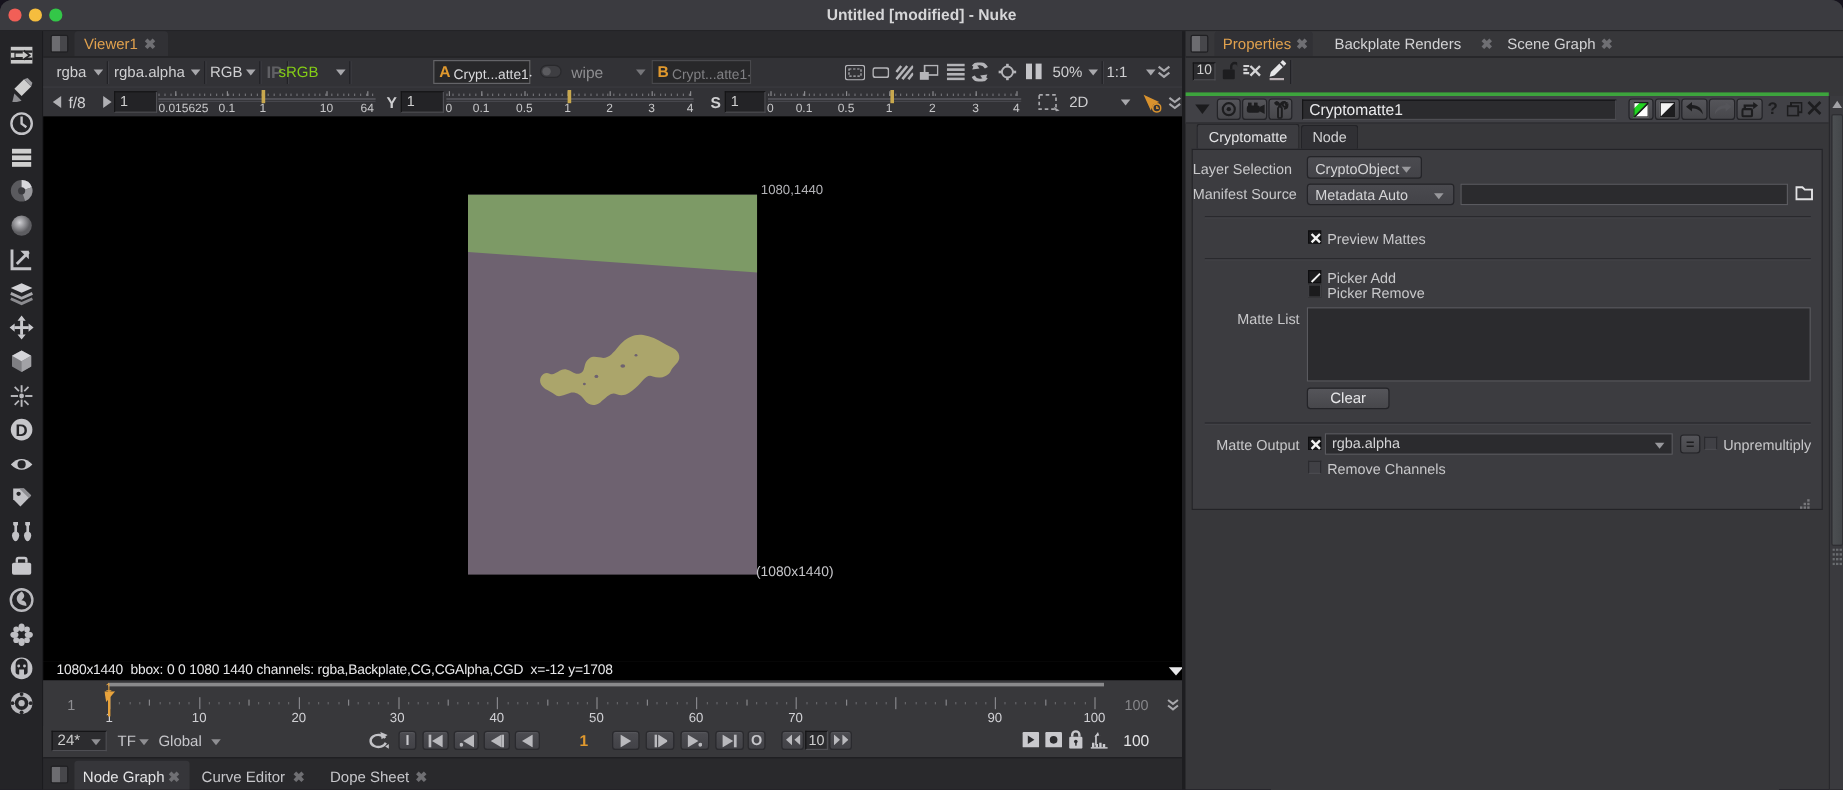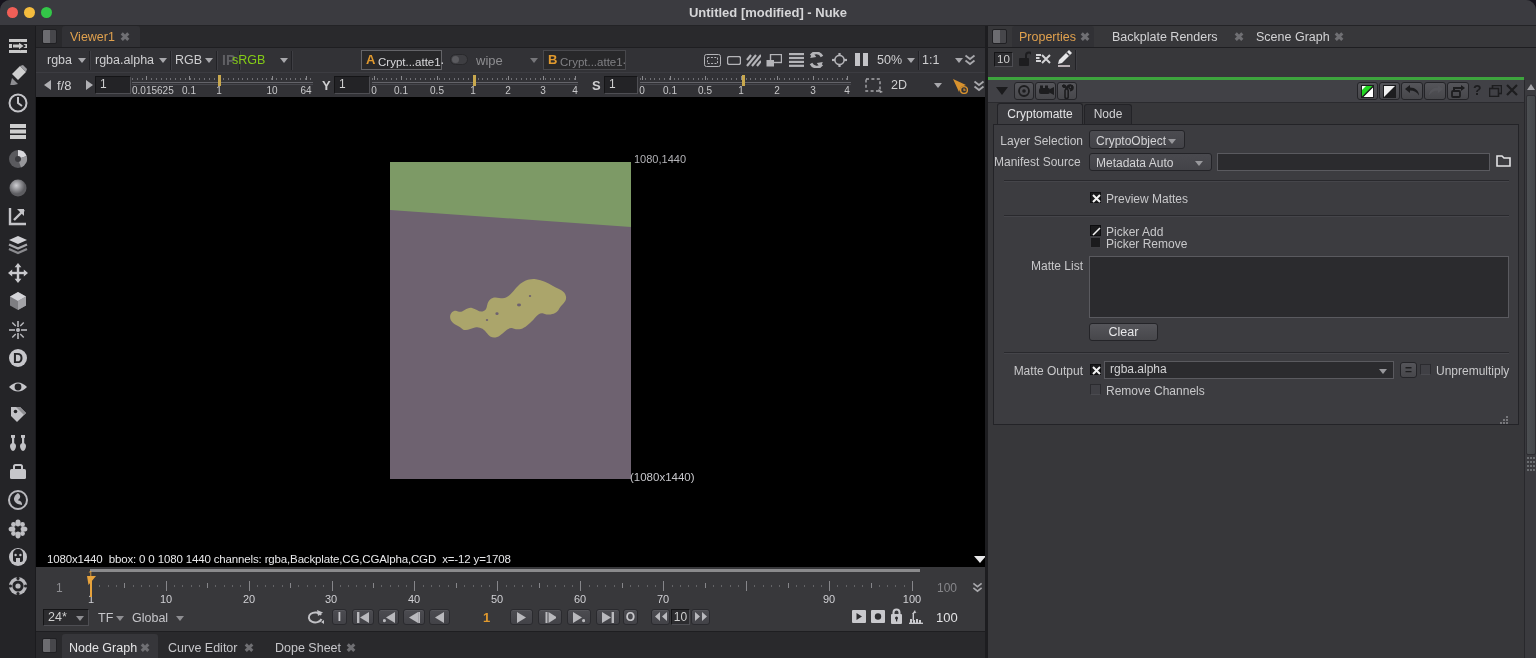--- a/index.html
+++ b/index.html
@@ -763,20 +763,21 @@
             <rect x="2" y="0.5" width="3" height="3" fill="#1d1d1f"></rect>
             <rect x="7" y="0.5" width="3" height="3" fill="#1d1d1f"></rect>
           </svg>
         </div>
     <div class="btn" style="left:69px;top:2px;width:20px;height:18px;">
           <svg width="13" height="15" viewBox="0 0 13 15" style="margin:1px auto 0;">
             <path d="M2 1c2 0 3 1.5 3 3 0 1-.4 1.8-1 2.3V13a1.6 1.6 0 0 0 3.2 0V6.3c-.6-.5-1-1.3-1-2.3 0-1.5 1-3 3-3l-1.4 2 .7 1.6L10 5l2-1.4c0 2-1.5 3-3 3" fill="none" stroke="#1d1d1f" stroke-width="1.6"></path>
             <path d="M1 1h3v3H2.5L1 2.5zM9 1h3v3h-2z" fill="#1d1d1f"></path>
           </svg>
         </div>
+    <div class="inbox" style="left:97px;top:3px;width:262px;height:17px;background:#2b2b2e;"><span style="margin-left:5px;font-size:13px;color:#eaeaec;">Cryptomatte1</span></div>
     <div class="btn" style="left:369px;top:2px;width:21px;height:18px;">
           <svg width="13" height="13" viewBox="0 0 13 13" style="margin:2px auto 0;">
             <rect width="13" height="13" fill="#fff"></rect>
             <path d="M0 13L13 0H6L0 6z" fill="#21d421"></path>
             <path d="M0 13L13 0" stroke="#21d421" stroke-width="1.5"></path>
             <rect x="0.5" y="0.5" width="12" height="12" fill="none" stroke="#1d1d1f"></rect>
             <path d="M1 12.5L12.5 1" stroke="#1d1d1f" stroke-width="1.4"></path>
           </svg>
         </div>
     <div class="btn" style="left:391px;top:2px;width:21px;height:18px;">
@@ -810,21 +811,21 @@
         </svg>
     <svg style="position:absolute;left:518px;top:4px;" width="12" height="12" viewBox="0 0 12 12">
           <path d="M1 1l10 10M11 1L1 11" stroke="#1d1d1f" stroke-width="2.2"></path>
         </svg>
   </div>
   <div style="position:absolute;left:9px;top:77px;width:86px;height:21px;background:#3c3c40;border:1px solid #232327;border-bottom:none;border-radius:3px 3px 0 0;text-align:center;line-height:20px;font-size:12px;color:#e4e4e6;">Cryptomatte</div>
   <div style="position:absolute;left:96px;top:78px;width:48px;height:20px;background:#303034;border:1px solid #232327;border-bottom:none;border-radius:3px 3px 0 0;text-align:center;line-height:19px;font-size:12px;color:#d2d2d4;">Node</div>
   <div id="page" style="position:absolute;left:5px;top:98px;width:526px;height:301px;background:#3c3c40;border:1px solid #232327;"></div>
 </div>
 <div id="pagecontent" style="position:absolute;left:994px;top:125px;width:528px;height:303px;">
-  <div class="lbl" style="left:0;top:9px;width:89px;text-align:right;">Layer Selection</div>
+  <div class="lbl" style="left:0;top:9px;width:89px;">Layer Selection</div>
   <div class="btn" style="left:95px;top:5px;width:96px;height:19px;background:linear-gradient(#4b4b50,#434348);">
         <span style="position:absolute;left:6px;top:3px;font-size:12px;color:#d4d4d6;">CryptoObject</span>
         <span class="dna" style="position:absolute;right:8px;top:8px;border-top-color:#98989c;"></span>
       </div>
   <div class="lbl" style="left:0;top:30px;width:89px;text-align:left;">Manifest Source</div>
   <div class="btn" style="left:95px;top:28px;width:123px;height:18px;background:linear-gradient(#4a4a4f,#434348);">
         <span style="position:absolute;left:6px;top:2px;font-size:12px;color:#d4d4d6;">Metadata Auto</span>
         <span class="dna" style="position:absolute;right:8px;top:7px;border-top-color:#98989c;"></span>
       </div>
   <div class="inbox" style="left:223px;top:28px;width:273px;height:18px;background:#2b2b2e;border-color:#5a5a5f;border-top-color:#5a5a5f;border-left-color:#5a5a5f;"></div>

